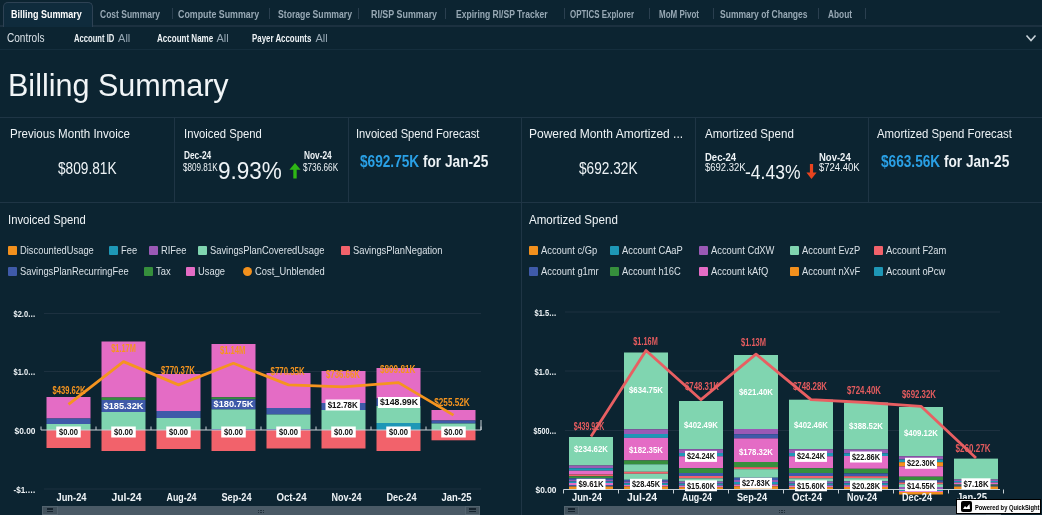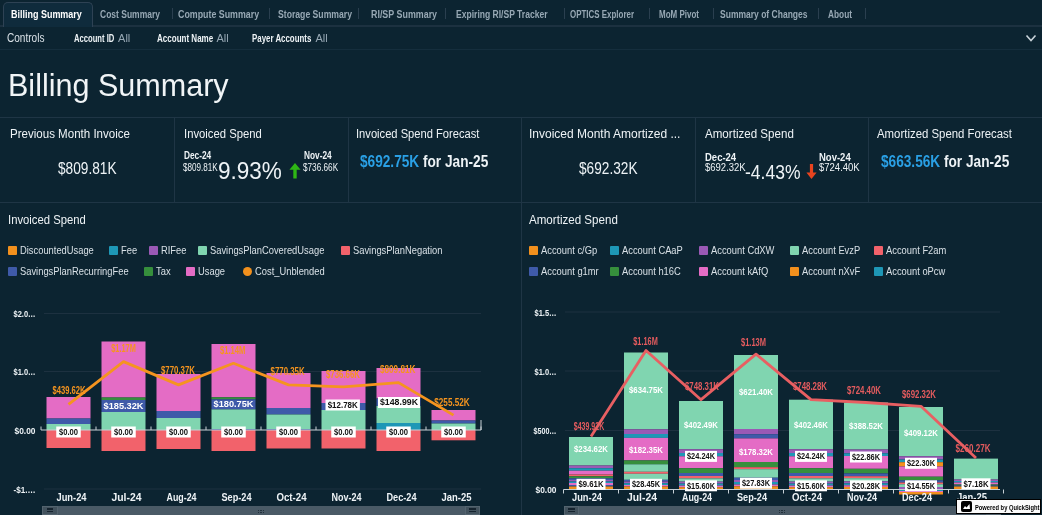--- a/index.html
+++ b/index.html
@@ -56,21 +56,21 @@
 <div class="a sx" style="left:184px;top:149.5px;font-size:10px;font-weight:bold;color:#eef3f6;transform:scaleX(.83);">Dec-24</div>
 <div class="a sx" style="left:183px;top:161.5px;font-size:10px;color:#eef3f6;transform:scaleX(.81);">$809.81K</div>
 <div class="a" style="left:217.5px;top:158px;font-size:23px;color:#eef3f6;transform:scaleX(.98);transform-origin:0 0;">9.93%</div>
 <svg class="a" style="left:289px;top:163px;" width="12" height="16" viewBox="0 0 12 16">
     <path d="M6 0 L11.6 6.8 L7.7 6.8 L7.7 15.5 L4.3 15.5 L4.3 6.8 L0.4 6.8 Z" fill="#2eb615"></path>
   </svg>
 <div class="a sx" style="left:304px;top:149.5px;font-size:10px;font-weight:bold;color:#eef3f6;transform:scaleX(.83);">Nov-24</div>
 <div class="a sx" style="left:303.3px;top:161.5px;font-size:10px;color:#eef3f6;transform:scaleX(.82);">$736.66K</div>
 <div class="a sx" style="left:356px;top:127px;font-size:12px;color:#eef3f6;transform:scaleX(0.93);">Invoiced Spend Forecast</div>
 <div class="a" style="left:360px;top:153px;font-size:16px;font-weight:bold;transform:scaleX(.853);transform-origin:0 0;"><span style="color:#2aa0e5;">$692.75K</span> <span style="color:#eef3f6;">for Jan-25</span></div>
-<div class="a sx" style="left:529px;top:127px;font-size:12px;color:#eef3f6;transform:scaleX(1.0);">Invoiced Month Amortized ...</div>
+<div class="a sx" style="left:529px;top:127px;font-size:12px;color:#eef3f6;transform:scaleX(1.0);">Powered Month Amortized ...</div>
 <div class="a" style="left:579px;top:160px;font-size:16px;color:#eef3f6;transform:scaleX(.854);transform-origin:0 0;">$692.32K</div>
 <div class="a sx" style="left:705px;top:127px;font-size:12px;color:#eef3f6;transform:scaleX(0.965);">Amortized Spend</div>
 <div class="a sx" style="left:705px;top:151.5px;font-size:10px;font-weight:bold;color:#eef3f6;transform:scaleX(.95);">Dec-24</div>
 <div class="a sx" style="left:705px;top:162px;font-size:10px;color:#eef3f6;transform:scaleX(.95);">$692.32K</div>
 <div class="a" style="left:744.5px;top:160.5px;font-size:20px;color:#eef3f6;transform:scaleX(.875);transform-origin:0 0;">-4.43%</div>
 <svg class="a" style="left:806px;top:164px;" width="11" height="15" viewBox="0 0 11 15">
     <path d="M5.5 15 L10.6 8.4 L7.1 8.4 L7.1 0 L3.9 0 L3.9 8.4 L0.4 8.4 Z" fill="#e8441f"></path>
   </svg>
 <div class="a sx" style="left:818.7px;top:151.5px;font-size:10px;font-weight:bold;color:#eef3f6;transform:scaleX(.95);">Nov-24</div>
 <div class="a sx" style="left:818.7px;top:162px;font-size:10px;color:#eef3f6;transform:scaleX(.95);">$724.40K</div>

